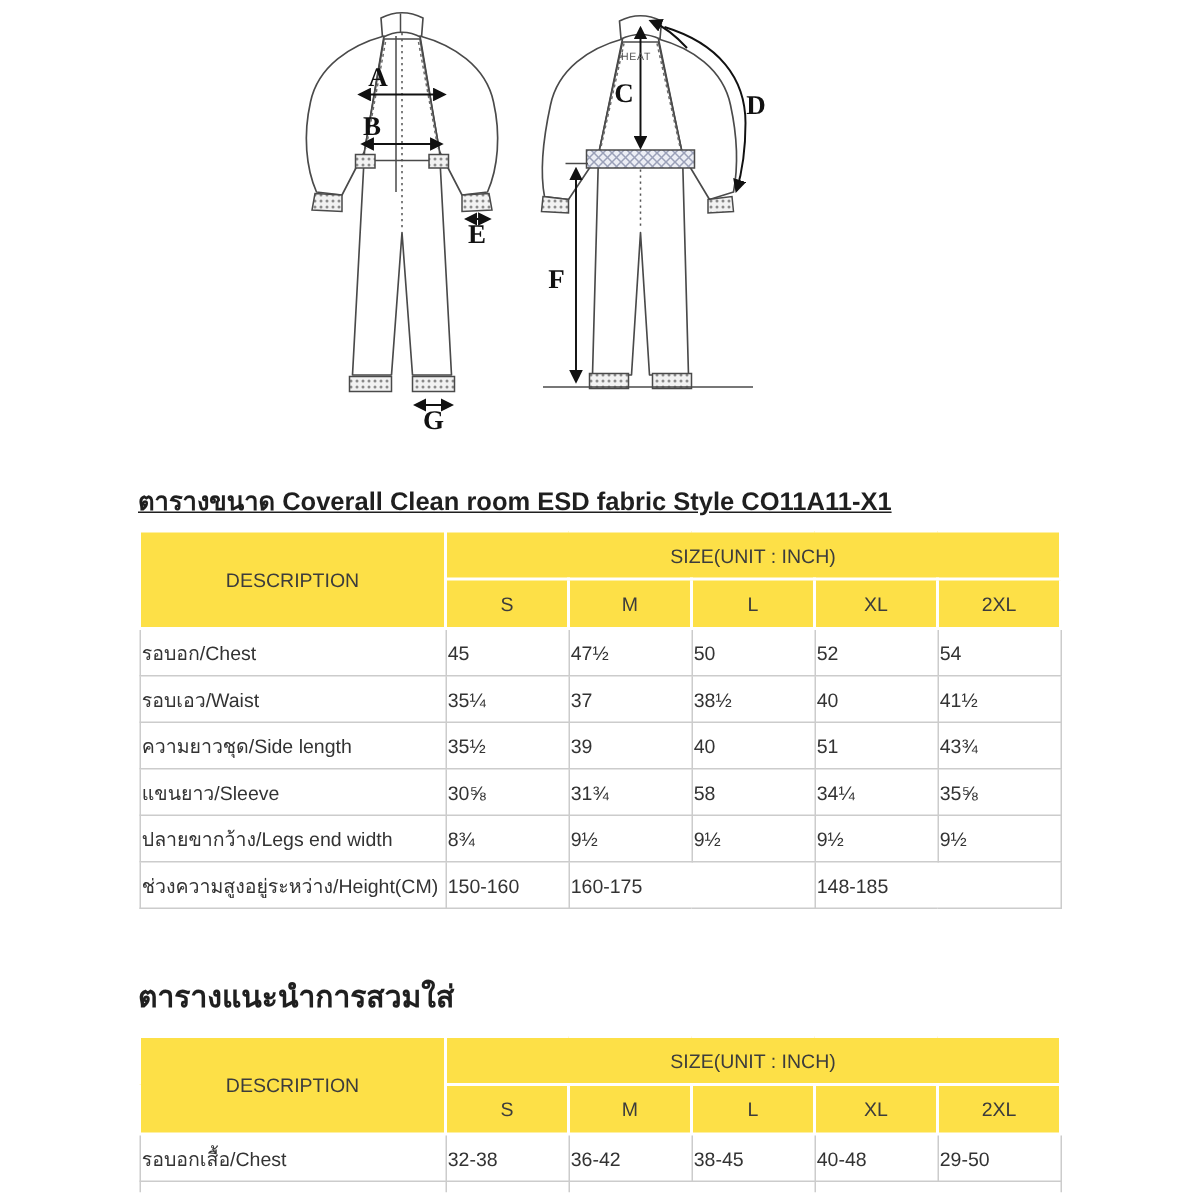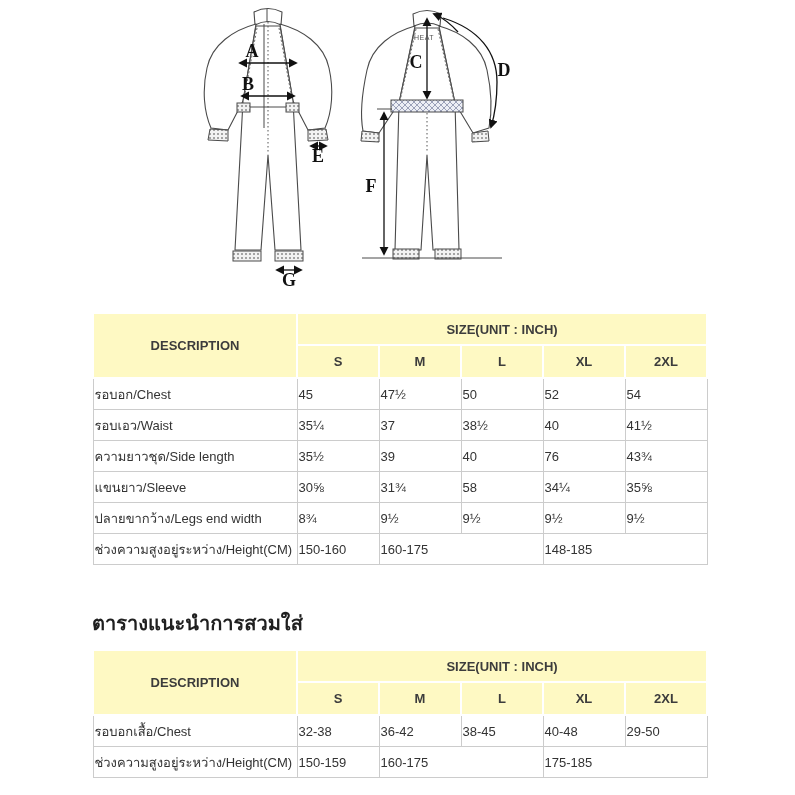--- a/index.html
+++ b/index.html
@@ -13,21 +13,21 @@
   .cuff{fill:url(#dots);stroke:#4a4a4a;stroke-width:1;}
   .band{fill:url(#xhatch);stroke:#4a4a4a;stroke-width:1;}
   .arrow{stroke:#111;stroke-width:1.3;fill:none;}
   .mlabel{font-family:"Liberation Serif","DejaVu Serif",serif;font-weight:bold;font-size:18px;fill:#111;}
   .heat{font-size:7px;fill:#555;letter-spacing:.5px;}
   .section-title{margin:8px 0 6px 92px;font-size:17px;font-weight:bold;color:#1f1f1f;}
   .section-title.underlined{text-decoration:underline;}
   .section-title.thai-big{font-size:20px;margin-top:42px;margin-bottom:10px;}
   table{border-collapse:collapse;margin-left:92px;width:614px;table-layout:fixed;font-size:13px;color:#333;background:#fff;}
   col.desc{width:204px;} col.size{width:82px;}
-  th{background:#fef9c3;color:#3c3c3c;border:2px solid #ffffff;font-weight:bold;font-size:13px;text-align:center;}
+  th{background:#fde047;color:#3c3c3c;border:2px solid #ffffff;font-weight:normal;font-size:13px;text-align:center;}
   tr.hdr-top th{height:28px;}
   tr.hdr-sizes th{height:29px;}
   td{border:1px solid #cccccc;text-align:left;height:28px;background:#fff;font-size:13px;}
 </style>
 </head>
 <body>
 
 <div class="page">
 
   <div class="diagram">
@@ -117,20 +117,21 @@
         <line class="arrow" x1="384" y1="113" x2="384" y2="254" marker-start="url(#arr)" marker-end="url(#arr)"></line>
 
         <text class="heat" x="424" y="40" text-anchor="middle">HEAT</text>
         <text class="mlabel" x="416" y="68" text-anchor="middle">C</text>
         <text class="mlabel" x="504" y="76" text-anchor="middle">D</text>
         <text class="mlabel" x="371" y="192" text-anchor="middle">F</text>
       </g>
     </svg>
   </div>
 
+  <h2 class="section-title underlined">ตารางขนาด Coverall Clean room ESD fabric Style CO11A11-X1</h2>
 
   <table>
     <colgroup>
         <col class="desc">
         <col class="size">
         <col class="size">
         <col class="size">
         <col class="size">
         <col class="size">
       </colgroup>
@@ -162,21 +163,21 @@
         <td>37</td>
         <td>38½</td>
         <td>40</td>
         <td>41½</td>
       </tr>
       <tr>
         <td>ความยาวชุด/Side length</td>
         <td>35½</td>
         <td>39</td>
         <td>40</td>
-        <td>76</td>
+        <td>51</td>
         <td>43¾</td>
       </tr>
       <tr>
         <td>แขนยาว/Sleeve</td>
         <td>30⅝</td>
         <td>31¾</td>
         <td>58</td>
         <td>34¼</td>
         <td>35⅝</td>
       </tr>

